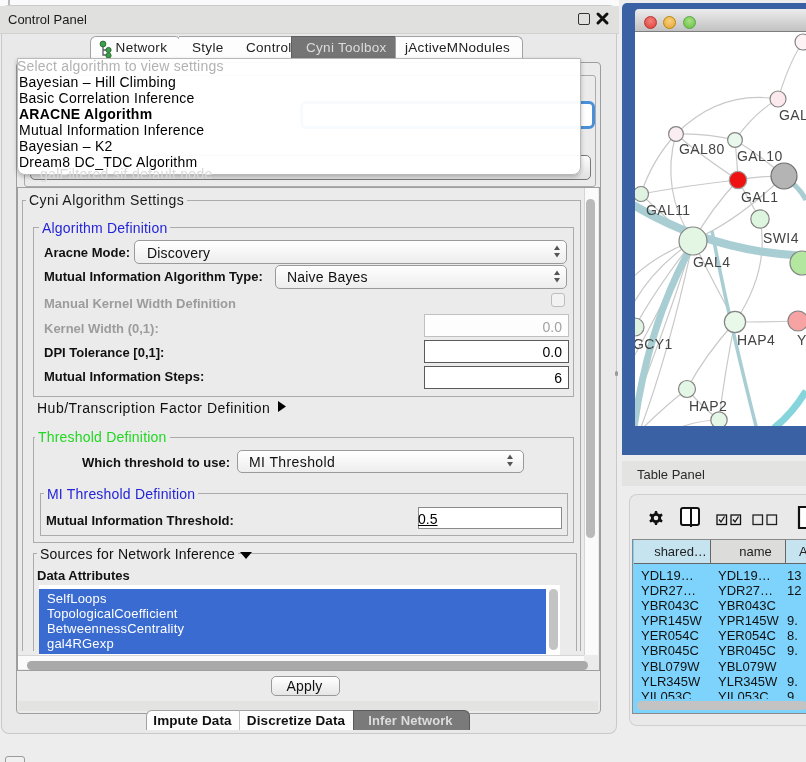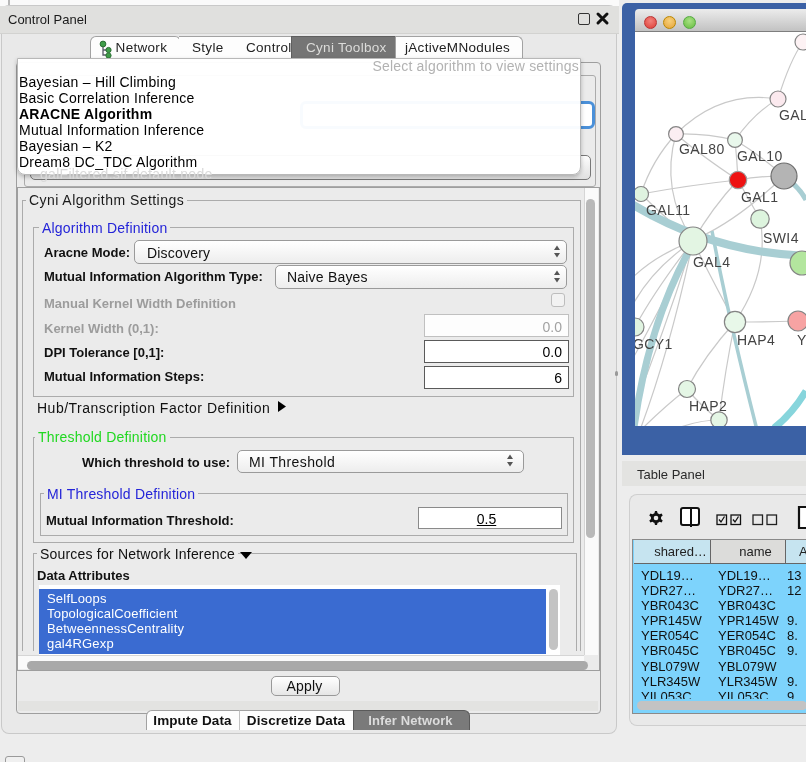--- a/index.html
+++ b/index.html
@@ -45,21 +45,21 @@
     <div class="abs" style="left:216px;top:4px;color:#dcdcda;">Cyni Toolbox</div>
     <div class="abs" style="left:305px;top:0;width:126px;height:22px;background:#fdfdfd;border:1px solid #a2a2a2;border-bottom:none;border-radius:0 6px 0 0;"></div>
     <div class="abs" style="left:315px;top:4px;">jActiveMNodules</div>
   </div>
 
   <div class="abs" style="left:24px;top:75px;width:570px;height:110px;border:1px solid #ababab;border-radius:3px;"></div>
   <div class="abs" style="left:300px;top:101px;width:289px;height:22px;border:3px solid #4a90d9;border-radius:6px;background:#fff;"></div>
   <div class="abs" style="left:30px;top:155px;width:559px;height:23px;background:linear-gradient(#fdfdfd,#e0e0e0);border:1px solid #787878;border-radius:5px;"></div>
 
   <div class="abs" style="left:17px;top:58px;width:562px;height:115px;background:rgba(255,255,255,0.965);border:1px solid #b8b8b8;border-radius:0 0 8px 8px;box-shadow:0 2px 4px rgba(0,0,0,0.25);"></div>
-  <div class="abs" style="left:17px;top:58px;width:562px;text-align:right;font-size:14px;letter-spacing:0.2px;color:#b2b2b2;">Select algorithm to view settings</div>
+  <div class="abs" style="left:17px;top:58px;width:562px;text-align:left;font-size:14px;letter-spacing:0.2px;color:#b2b2b2;">Select algorithm to view settings</div>
   <div class="abs" style="left:19px;top:74px;font-size:14px;letter-spacing:0.25px;color:#000;line-height:16px;">
     Bayesian – Hill Climbing<br>
     Basic Correlation Inference<br>
     <b>ARACNE Algorithm</b><br>
     Mutual Information Inference<br>
     Bayesian – K2<br>
     Dream8 DC_TDC Algorithm
   </div>
   <div class="abs" style="left:40px;top:166px;font-size:14px;letter-spacing:0.3px;color:#dadada;">galFiltered.sif default node</div>
 
@@ -119,21 +119,21 @@
   <div class="abs" style="left:249px;top:454px;font-size:14px;letter-spacing:0.4px;color:#111;">MI Threshold</div>
   <svg class="abs" style="left:506px;top:454px;" width="8" height="13" viewBox="0 0 8 13">
       <path d="M4 0.5 L7 5 L1 5 Z M4 12.5 L7 8 L1 8 Z" fill="#555"></path>
     </svg>
 
   <div class="abs" style="left:40px;top:493px;width:526px;height:41px;border:1px solid #ababab;"></div>
   <div class="fsLabel" style="left:44px;top:487px;color:#2424d8;">MI Threshold Definition</div>
 
   <div class="abs" style="left:46px;top:513px;font-size:13px;font-weight:bold;color:#111;">Mutual Information Threshold:</div>
   <div class="abs" style="left:418px;top:507px;width:142px;height:20px;background:#ffffff;border:1px solid #8a8a8a;"></div>
-  <div class="abs" style="left:418px;top:511px;width:137px;text-align:center;font-size:14px;color:#000;text-decoration:underline;">0.5</div>
+  <div class="abs" style="left:418px;top:511px;width:137px;text-align:left;font-size:14px;color:#000;text-decoration:underline;">0.5</div>
 
   <div class="abs" style="left:33px;top:553px;width:542px;height:97px;border:1px solid #ababab;border-bottom:none;"></div>
   <div class="fsLabel" style="left:37px;top:547px;color:#111;">Sources for Network Inference</div>
   <svg class="abs" style="left:239px;top:550px;" width="14" height="10" viewBox="0 0 14 10">
       <path d="M1 2 L13 2 L7 9 Z" fill="#000"></path>
     </svg>
 
   <div class="abs" style="left:37px;top:568px;font-size:13px;font-weight:bold;color:#111;">Data Attributes</div>
 
   <div class="abs" style="left:39px;top:585px;width:521px;height:70px;background:#ffffff;overflow:hidden;"></div>

